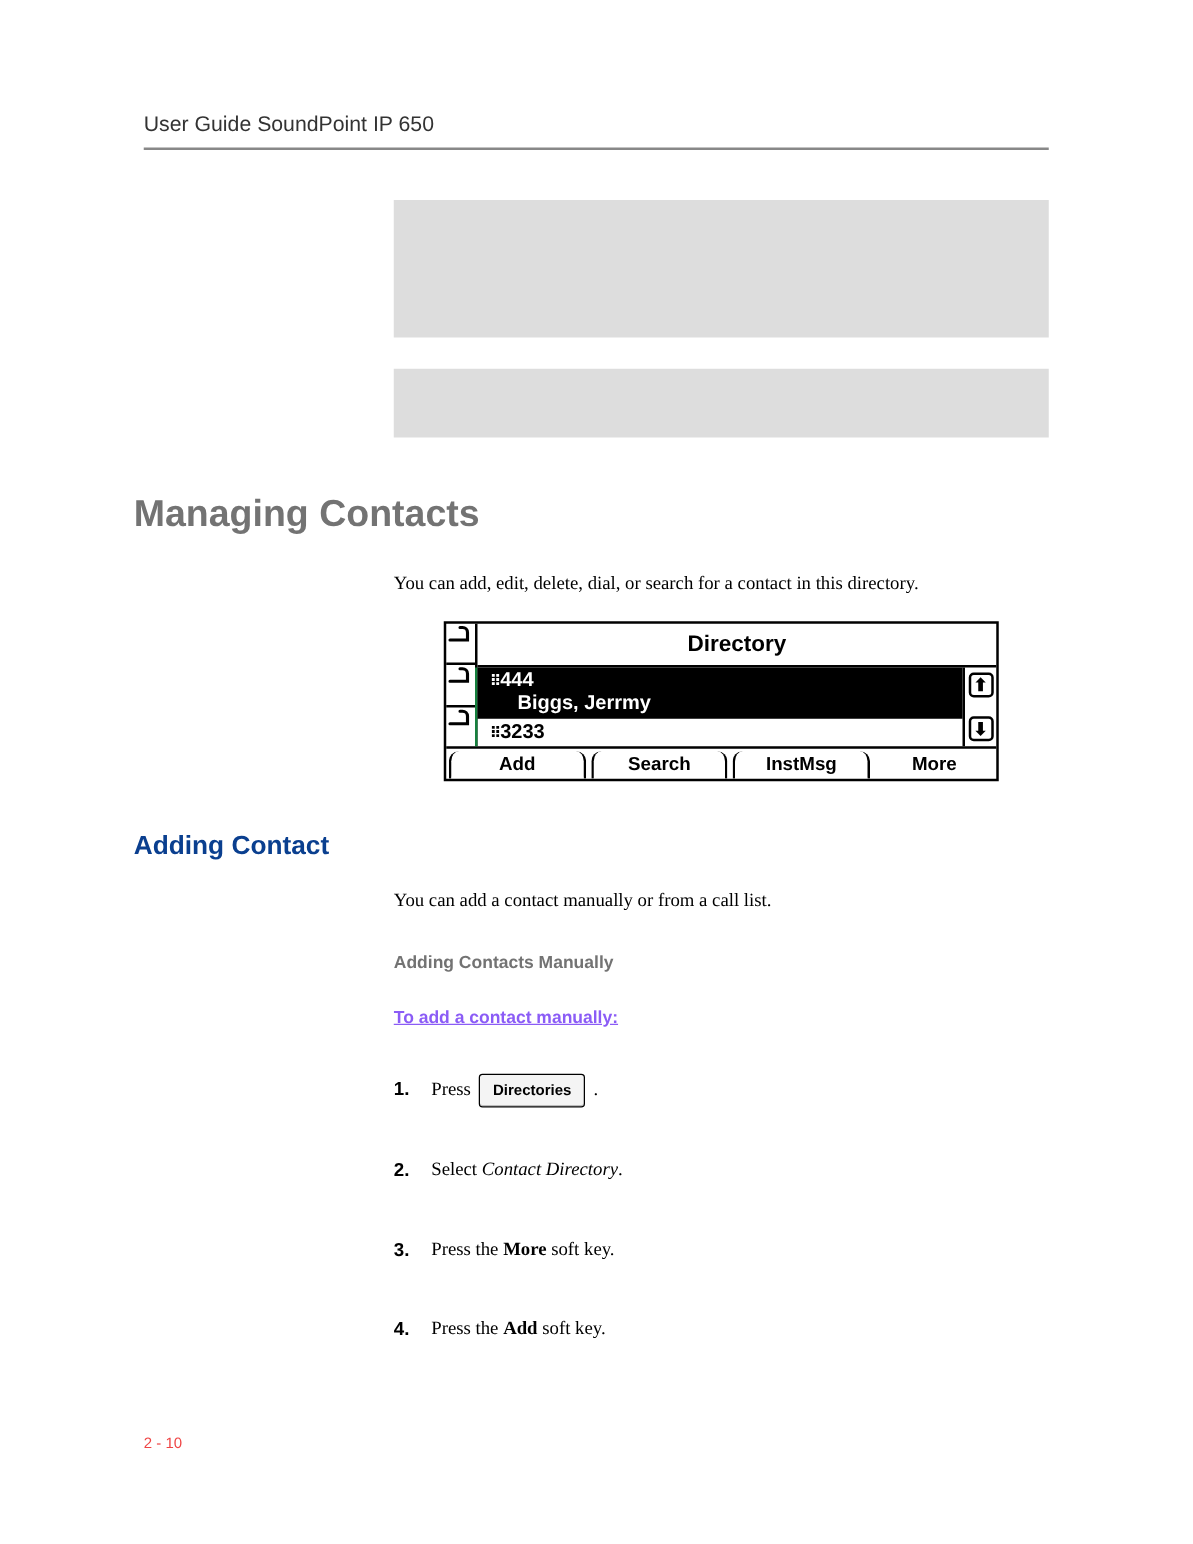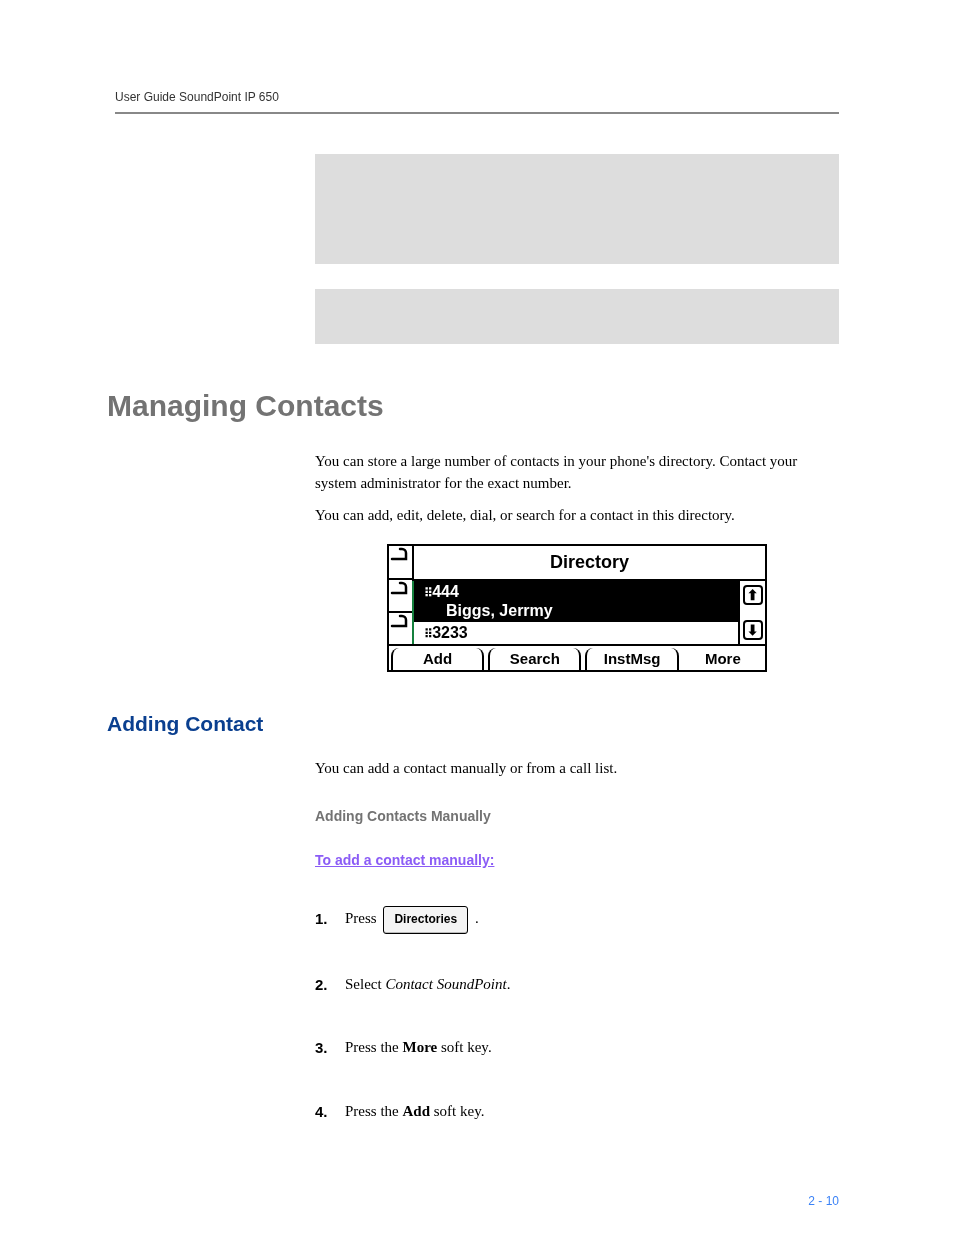--- a/index.html
+++ b/index.html
@@ -9,21 +9,21 @@
     color: #000;
     width: 954px;
     height: 1235px;
     position: relative;
   }
   .page {
     padding: 90px 115px 40px 115px;
   }
   .running-head {
     font-family: Arial, Helvetica, sans-serif;
-    font-size: 12px;
+    font-size: 17px;
     color: #333;
     margin-bottom: 8px;
   }
   .hr {
     border: none;
     border-top: 2px solid #888;
     margin-bottom: 40px;
   }
   .gray-block-tall {
     background: #ddd;
@@ -107,21 +107,21 @@
     font-family: Arial, sans-serif;
     font-weight: bold;
     font-size: 12px;
     padding: 2px 10px 3px 10px;
     box-shadow: inset 0 -1px 0 #bbb;
     vertical-align: middle;
     margin: 0 3px;
   }
   
   .phone-fig {
-    width: 380px;
+    width: 444px;
     margin: 18px auto 0 auto;
     border: 2px solid #000;
     font-family: "Comic Sans MS", "Trebuchet MS", sans-serif;
     font-weight: bold;
     color: #000;
   }
   .phone-title-row {
     display: flex;
     align-items: stretch;
   }
@@ -186,39 +186,37 @@
     border-radius: 8px 8px 0 0;
     margin: 2px 2px 0 2px;
     text-align: center;
     font-size: 15px;
     padding: 2px 0 3px 0;
   }
   .soft:last-child { border: none; border-radius: 0; flex: 0.9; }
   .page-num {
     font-family: Arial, sans-serif;
     font-size: 12px;
-    color: #3b82f6;
+    color: #ef4444;
     margin-top: 70px;
-    text-align: right;
   }
 </style>
 </head>
 <body>
 
 <div class="page">
   <div class="running-head">User Guide SoundPoint IP 650</div>
   <hr class="hr">
 
   <div class="gray-block-tall"></div>
   <div class="gray-block-short"></div>
 
   <h1 class="blue">Managing Contacts</h1>
 
   <div class="body-indent">
-    <p class="body">You can store a large number of contacts in your phone's directory. Contact your system administrator for the exact number.</p>
     <p class="body">You can add, edit, delete, dial, or search for a contact in this directory.</p>
 
     <div class="phone-fig">
       <div class="phone-title-row">
         <div class="phone-lines-col">
           <div class="line-glyph">
             <svg width="20" height="14" viewBox="0 0 20 14">
                 <path d="M2 12 h14 v-6 a4 4 0 0 0 -4 -4 h-2" fill="none" stroke="#000" stroke-width="2.5" stroke-linecap="round"></path>
               </svg>
           </div>
@@ -267,21 +265,21 @@
     <p class="body">You can add a contact manually or from a call list.</p>
 
     <h3 class="blue">Adding Contacts Manually</h3>
     <h4 class="black">To add a contact manually:</h4>
 
     <ol class="steps">
       <li>
         <span>Press </span><span class="btn-label">Directories</span><span> .</span>
       </li>
       <li>
-        <span>Select </span><i>Contact SoundPoint</i><span>.</span>
+        <span>Select </span><i>Contact Directory</i><span>.</span>
       </li>
       <li>
         <span>Press the </span><b>More</b><span> soft key.</span>
       </li>
       <li>
         <span>Press the </span><b>Add</b><span> soft key.</span>
       </li>
     </ol>
   </div>
 

